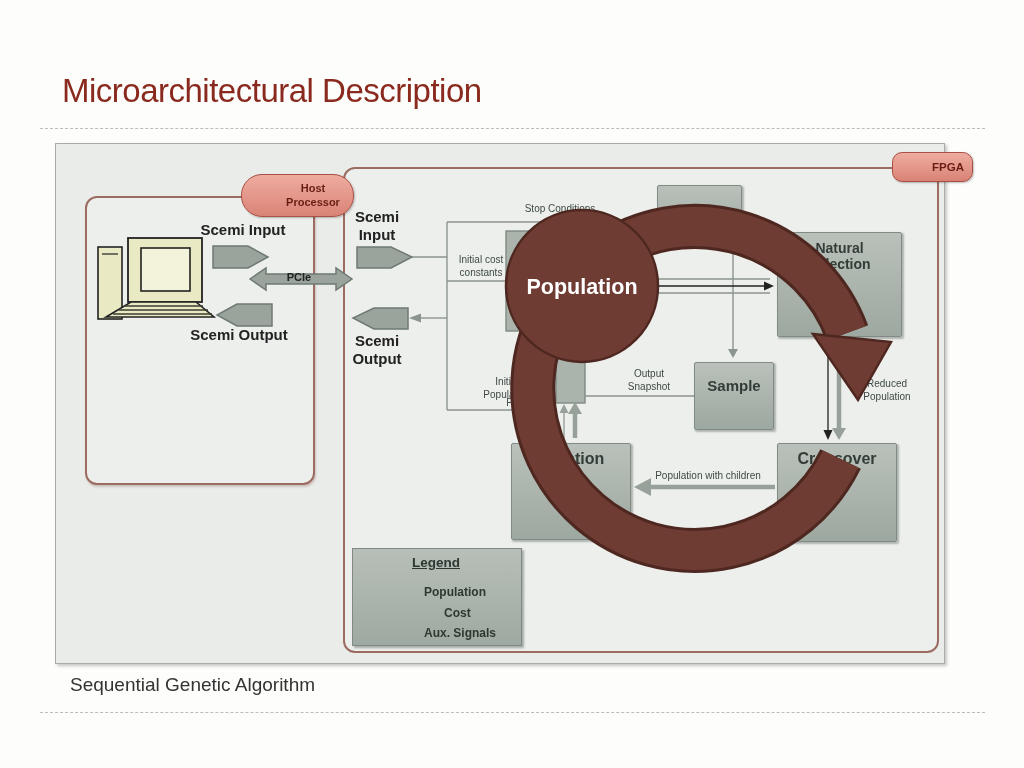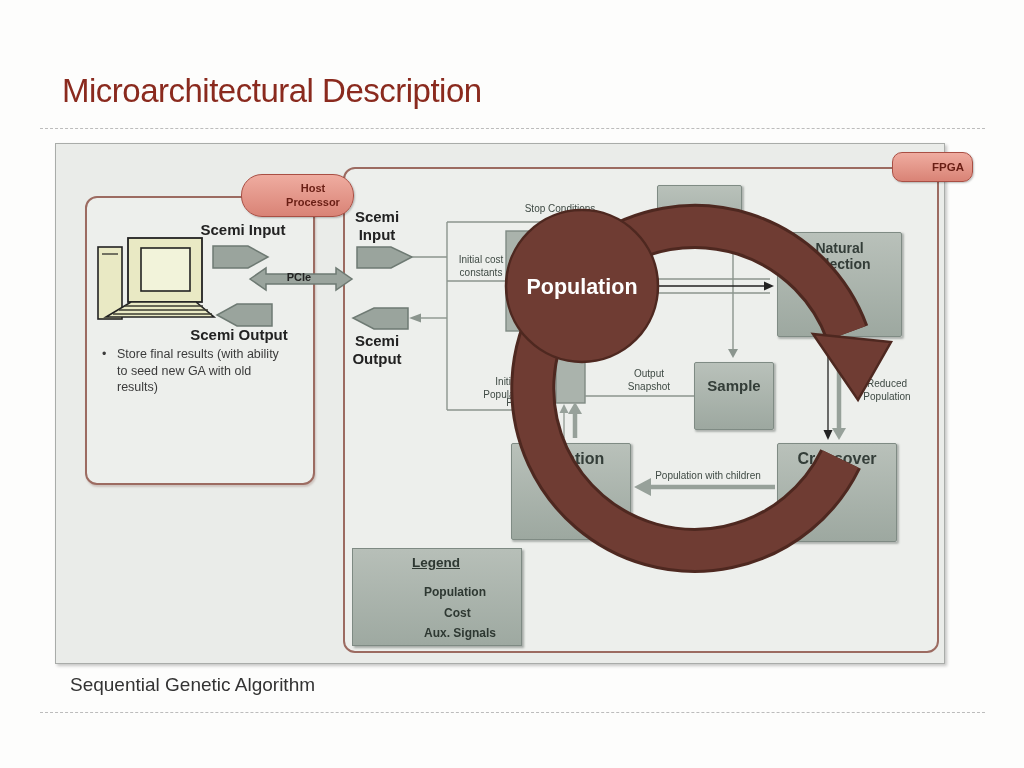--- a/index.html
+++ b/index.html
@@ -139,21 +139,20 @@
 <div class="abs clabel" style="left:499px;top:384px;width:62px;">Mutated Population</div>
 <div class="abs clabel" style="left:478px;top:376px;width:58px;">Initial Population</div>
 
 <div class="abs scemi-label" style="left:198px;top:221px;width:90px;">Scemi Input</div>
 <div class="abs scemi-label" style="left:276px;top:271px;width:46px;font-size:11px;">PCIe</div>
 <div class="abs scemi-label" style="left:188px;top:326px;width:102px;">Scemi Output</div>
 <div class="abs scemi-label" style="left:346px;top:208px;width:62px;">Scemi Input</div>
 <div class="abs scemi-label" style="left:344px;top:332px;width:66px;">Scemi Output</div>
 
 <div class="abs bullets">
-  <div class="bullet">Store final results (with ability to seed new GA with old results)</div>
 </div>
 
 <div class="abs legend-box"></div>
 <div class="abs legend-title">Legend</div>
 <div class="abs legend-label" style="left:424px;top:585px;">Population</div>
 <div class="abs legend-label" style="left:444px;top:606px;">Cost</div>
 <div class="abs legend-label" style="left:424px;top:626px;">Aux. Signals</div>
 
 <svg class="abs overlay" viewBox="0 0 1024 768">
   <g>

